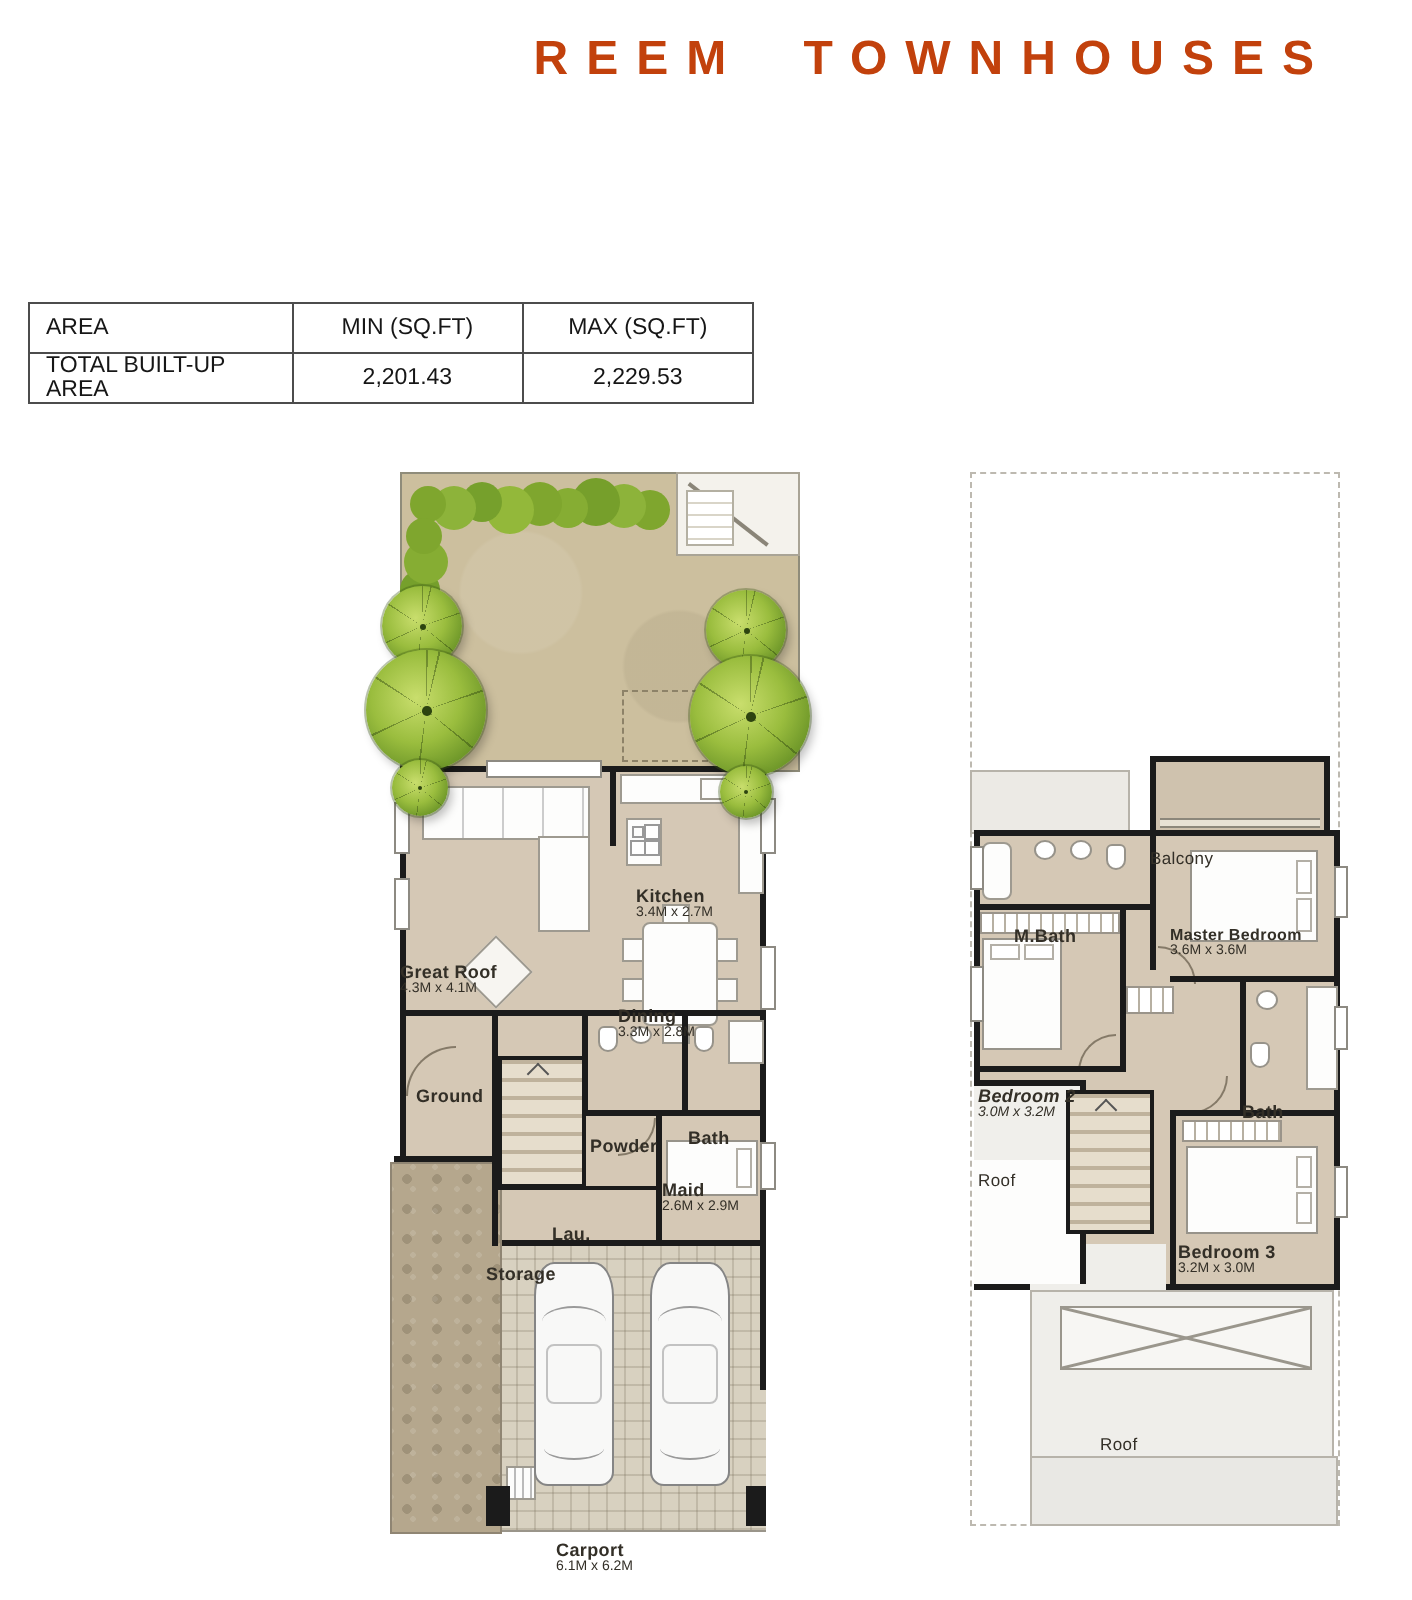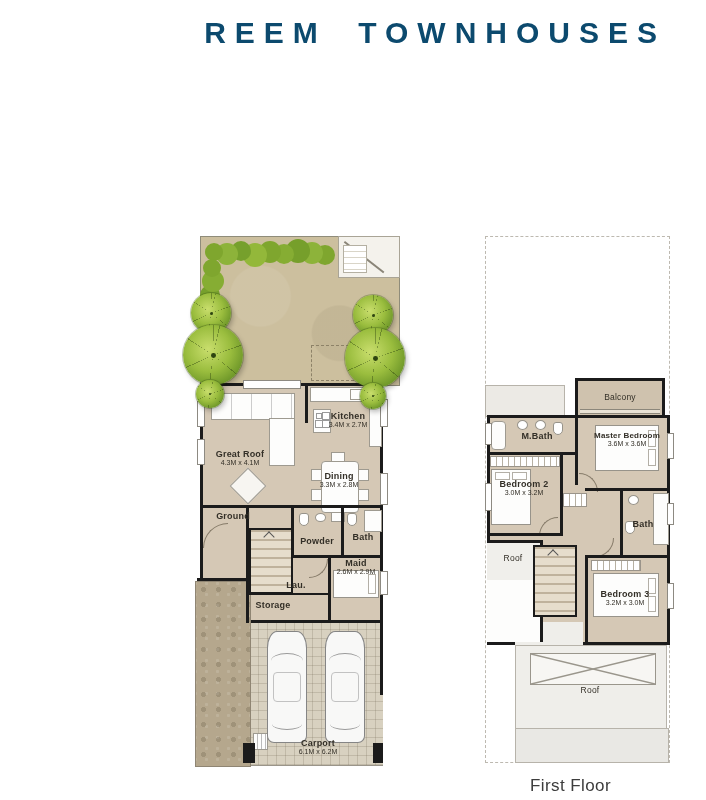--- a/index.html
+++ b/index.html
@@ -1,41 +1,41 @@
 <!DOCTYPE html>
 <html><head>
 <meta charset="utf-8">
 <style>
   html,body{margin:0;padding:0;background:#ffffff;}
   .page{position:relative;width:706px;height:800px;background:#fff;overflow:hidden;
         font-family:"Liberation Sans",sans-serif;color:#1a1a1a;}
 
   
   .brand{position:absolute;top:16px;left:0;right:40px;text-align:right;
-         font-size:30px;font-weight:700;letter-spacing:9px;word-spacing:14px;color:#0c4a6e;}
+         font-size:24px;font-weight:700;letter-spacing:9px;word-spacing:14px;color:#c2410c;}
   .unit-title{position:absolute;top:84px;left:14px;font-size:21px;font-weight:700;color:#111;}
   .unit-subtitle{position:absolute;top:110px;left:14px;font-size:15px;font-weight:700;color:#111;}
 
   
   table.area{position:absolute;left:14px;top:151px;width:363px;border-collapse:collapse;
              font-size:11.5px;color:#161616;}
   table.area td{border:1.5px solid #4c4c4c;height:24px;padding:0 8px;}
   td.c{text-align:center;padding:0 2px;}
   td.w1{width:135px;} td.w2{width:112px;} td.w3{width:112px;}
 
   
   .plan{position:absolute;}
   .plan-g{left:183px;top:233px;width:257px;height:545px;}
   .plan-f{left:475px;top:233px;width:231px;height:545px;}
   .abs{position:absolute;}
 
   
   .wall{position:absolute;background:#1b1b1b;z-index:10;}
   .floor{position:absolute;background:#d5c8b5;}
-  .rlabel{position:absolute;text-align:center;color:#332f27;line-height:1.2;z-index:30;}
+  .rlabel{position:absolute;text-align:left;color:#332f27;line-height:1.2;z-index:30;margin-top:32px;}
   .rlabel .nm{display:block;font-size:9px;font-weight:700;letter-spacing:.2px;}
   .rlabel .dm{display:block;font-size:7px;font-weight:400;margin-top:-1px;}
   .furn{position:absolute;background:#fdfdfc;border:1px solid #9e9a90;z-index:8;}
   .win{position:absolute;background:#fff;border:1px solid #8d8a82;z-index:12;}
   .hatch{position:absolute;background:repeating-linear-gradient(90deg,#fff 0 5px,#b7b0a2 5px 6px);
          border:1px solid #9a948a;z-index:8;}
   .arc{position:absolute;border-top:1.5px solid #857a68;border-left:1.5px solid #857a68;
        border-radius:100% 0 0 0;z-index:9;background:transparent;}
   .stairs{position:absolute;z-index:9;border:2px solid #1b1b1b;
           background:repeating-linear-gradient(180deg,#bfb29c 0 2px,#e6ddcc 2px 9px);}
@@ -94,20 +94,34 @@
   .sink{position:absolute;background:#fff;border:1px solid #97938a;border-radius:50%;z-index:9;}
   .wc{position:absolute;background:#fff;border:1px solid #97938a;border-radius:3px 3px 5px 5px;z-index:9;}
 </style>
 </head>
 <body>
 
 <div class="page">
 
   <div class="brand">REEM TOWNHOUSES</div>
 
+  <table class="area">
+    <tbody>
+        <tr>
+      <td class="w1">AREA</td>
+      <td class="w2 c">MIN (SQ.FT)</td>
+      <td class="w3 c">MAX (SQ.FT)</td>
+    </tr>
+    <tr>
+      <td>TOTAL BUILT-UP AREA</td>
+      <td class="c">2,201.43</td>
+      <td class="c">2,229.53</td>
+    </tr>
+  </tbody>
+    </table>
 
   <div class="plan plan-g">
 
     <div class="garden" style="left:17px;top:3px;width:198px;height:148px;"></div>
     <div class="walkway" style="left:155px;top:3px;width:60px;height:40px;">
       <div class="diag" style="left:6px;top:4px;"></div>
       <div class="abs" style="left:4px;top:8px;width:22px;height:26px;border:1px solid #b4b0a2;background:repeating-linear-gradient(180deg,#fff 0 5px,#d9d5c8 5px 6px);"></div>
     </div>
     <div class="hedge h-top" style="left:22px;top:10px;"></div>
     <div class="hedge h-left" style="left:20px;top:26px;"></div>
@@ -305,34 +319,33 @@
     <div class="rlabel" style="left:100px;top:159px;width:90px;">
       <span class="nm" style="font-weight:400;font-size:8.5px;">Balcony</span>
     </div>
     <div class="rlabel" style="left:32px;top:198px;width:60px;">
       <span class="nm">M.Bath</span>
     </div>
     <div class="rlabel" style="left:110px;top:198px;width:84px;">
       <span class="nm" style="font-size:8px;">Master Bedroom</span>
       <span class="dm">3.6M x 3.6M</span>
     </div>
-    <div class="rlabel" style="left:14px;top:246px;width:70px;">
+    <div class="rlabel" style="left:14px;top:278px;width:70px;font-style:italic;">
       <span class="nm">Bedroom 2</span>
       <span class="dm">3.0M x 3.2M</span>
     </div>
     <div class="rlabel" style="left:146px;top:286px;width:44px;">
       <span class="nm">Bath</span>
     </div>
     <div class="rlabel" style="left:14px;top:320px;width:48px;z-index:31;">
       <span class="nm" style="font-weight:400;font-size:8.5px;">Roof</span>
     </div>
     <div class="rlabel" style="left:114px;top:356px;width:72px;">
       <span class="nm">Bedroom 3</span>
       <span class="dm">3.2M x 3.0M</span>
     </div>
     <div class="rlabel" style="left:75px;top:452px;width:80px;">
       <span class="nm" style="font-weight:400;font-size:8.5px;">Roof</span>
     </div>
   </div>
 
-  <div class="caption" style="left:455px;top:776px;width:231px;">First Floor</div>
 
 </div>
 
 </body></html>

